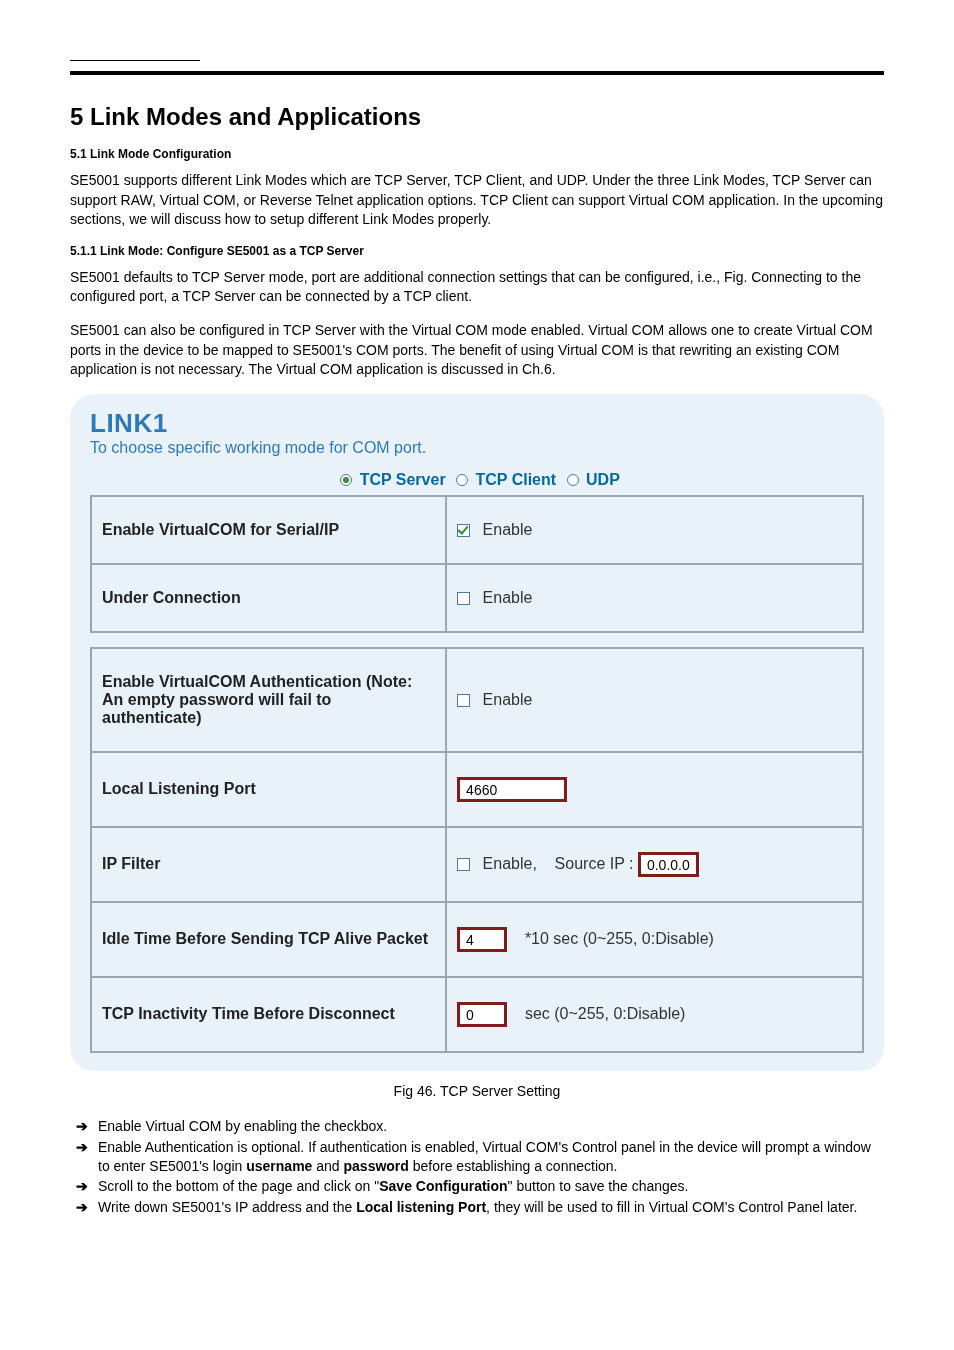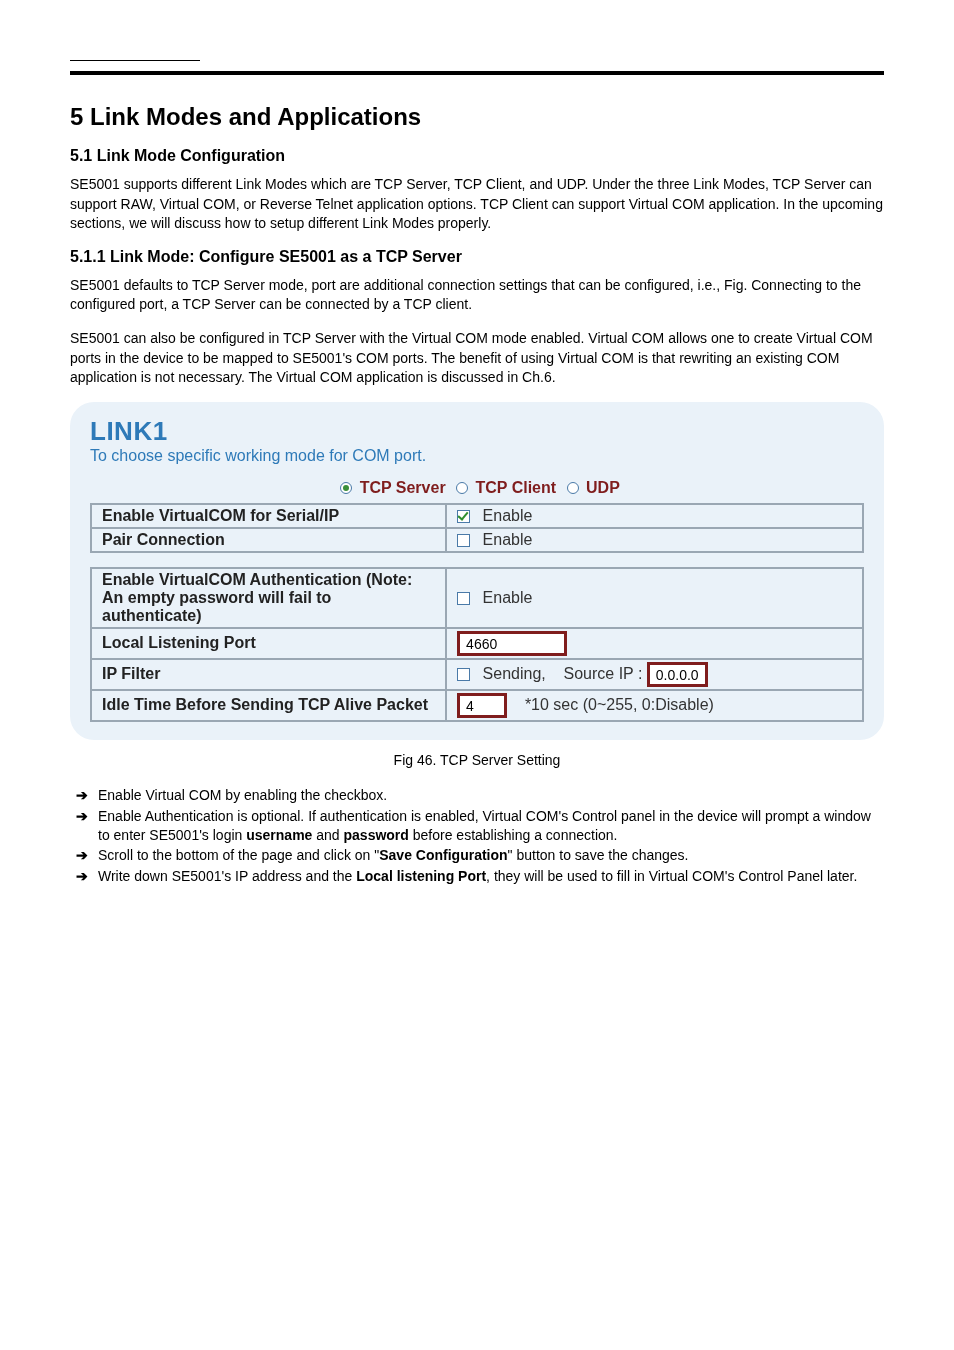--- a/index.html
+++ b/index.html
@@ -22,21 +22,21 @@
     background: #000;
     margin-bottom: 28px;
   }
   h1.doc-title {
     font-size: 24px;
     font-weight: bold;
     margin: 0 0 16px 0;
     color: #000;
   }
   .subsec {
-    font-size: 16px;
+    font-size: 12px;
     font-weight: bold;
     margin: 6px 0 10px 0;
   }
   .para {
     font-size: 14px;
     line-height: 1.4;
     margin: 4px 0 14px 0;
   }
   .screenshot-panel {
     background: #EAF2F9;
@@ -54,21 +54,21 @@
   }
   .link1-sub {
     font-size: 16px;
     color: #2E7AB8;
     margin: 0 0 10px 0;
   }
   .mode-row {
     text-align: center;
     font-weight: bold;
     font-size: 16px;
-    color: #7f1d1d;
+    color: #0369a1;
     padding: 4px 0 6px 0;
   }
   .radio {
     display: inline-block;
     width: 12px; height: 12px;
     border: 1.5px solid #4A7AA8;
     border-radius: 50%;
     vertical-align: middle;
     margin: 0 3px 2px 6px;
     position: relative;
@@ -82,21 +82,21 @@
     border-radius: 50%;
     background: #3A8F3A;
   }
   table.cfg {
     width: 100%;
     border-collapse: collapse;
     background: #EAF2F9;
   }
   table.cfg td {
     border: 2px solid #9AA7B3;
-    padding: 2px 10px;
+    padding: 24px 10px;
     font-size: 16px;
     color: #333;
     vertical-align: middle;
   }
   table.cfg td.label {
     font-weight: bold;
     color: #222;
     width: 46%;
   }
   .chk {
@@ -184,21 +184,21 @@
   <table class="cfg">
     <tbody>
         <tr>
       <td class="label">Enable VirtualCOM for Serial/IP</td>
       <td>
         <span class="chk checked"></span>
         <span>Enable</span>
       </td>
     </tr>
     <tr>
-      <td class="label">Pair Connection</td>
+      <td class="label">Under Connection</td>
       <td>
         <span class="chk"></span>
         <span>Enable</span>
       </td>
     </tr>
   </tbody>
     </table>
 
   <div class="gap-row"></div>
 
@@ -214,32 +214,40 @@
     <tr>
       <td class="label">Local Listening Port</td>
       <td>
         <span class="txt-input" style="min-width:110px">4660</span>
       </td>
     </tr>
     <tr>
       <td class="label">IP Filter</td>
       <td>
         <span class="chk"></span>
-        <span>Sending,</span>
+        <span>Enable,</span>
         &nbsp;&nbsp;
         <span>Source IP :</span>
         <span class="txt-input">0.0.0.0</span>
       </td>
     </tr>
     <tr>
       <td class="label">Idle Time Before Sending TCP Alive Packet</td>
       <td>
         <span class="txt-input">4</span>
         &nbsp;&nbsp;
         <span>*10 sec (0~255, 0:Disable)</span>
+      </td>
+    </tr>
+    <tr>
+      <td class="label">TCP Inactivity Time Before Disconnect</td>
+      <td>
+        <span class="txt-input">0</span>
+        &nbsp;&nbsp;
+        <span>sec (0~255, 0:Disable)</span>
       </td>
     </tr>
   </tbody>
     </table>
 </div>
 
 <div style="text-align:center; margin:-18px 0 18px 0;">Fig 46. TCP Server Setting</div>
 
 <ul class="bullets">
   <li><span>Enable Virtual COM by enabling the checkbox.</span></li>

